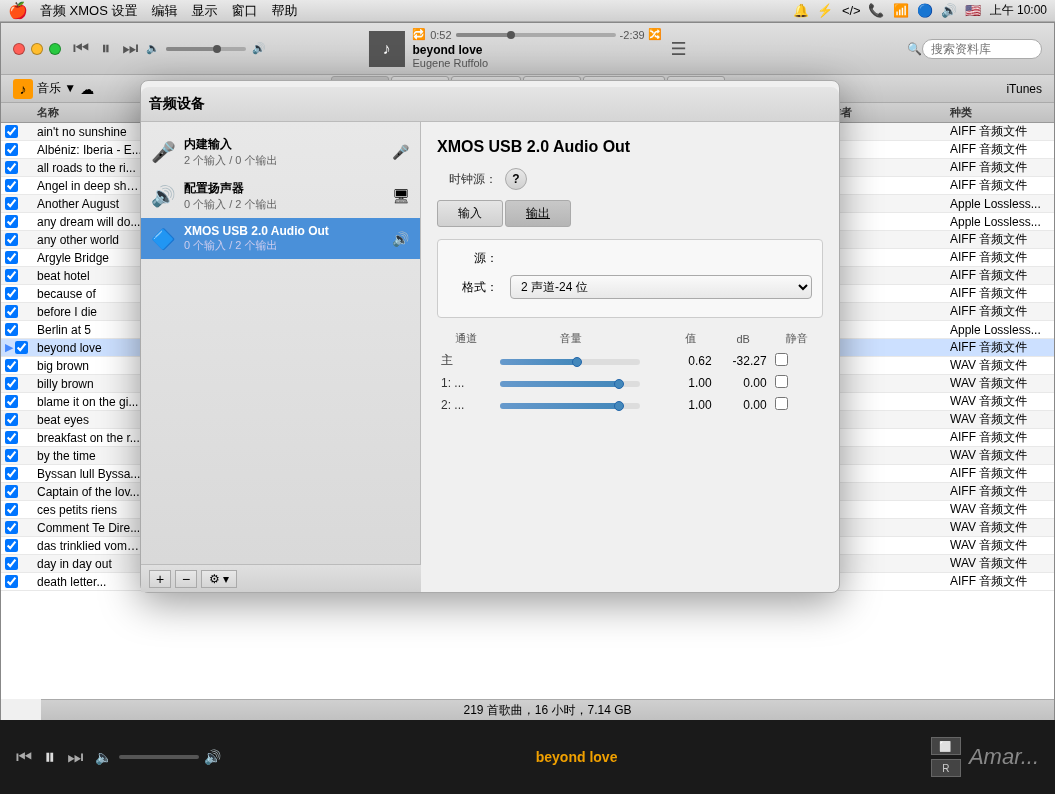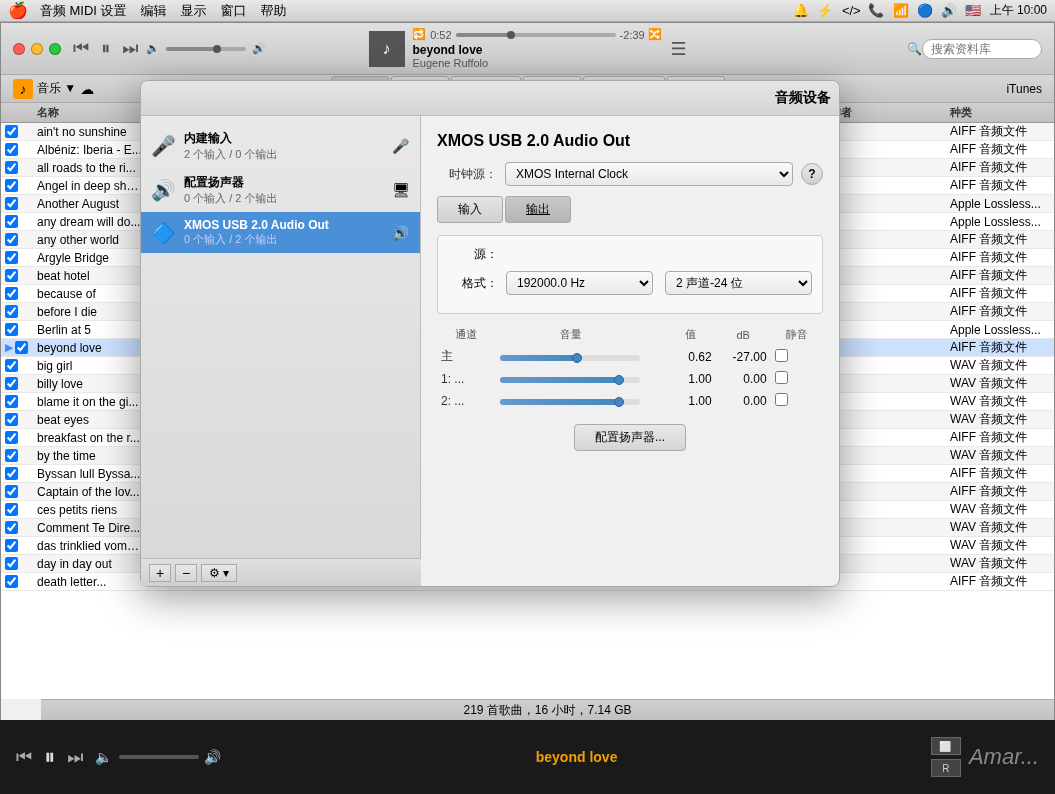--- a/index.html
+++ b/index.html
@@ -170,27 +170,28 @@
       top: 80px;
       left: 140px;
       width: 700px;
       background: #f0f0f0;
       border: 1px solid #aaa;
       border-radius: 8px;
       box-shadow: 0 10px 40px rgba(0,0,0,0.4);
       z-index: 100;
     }
     .dialog-title {
-      text-align: right;
+      text-align: left;
       font-size: 14px;
       font-weight: bold;
       padding: 8px;
       background: linear-gradient(to bottom, #e5e5e5, #d5d5d5);
       border-bottom: 1px solid #bbb;
       border-radius: 8px 8px 0 0;
+      margin-top: 6px;
     }
     .dialog-body { display: flex; height: 470px; }
 
     
     .device-list {
       width: 280px;
       background: linear-gradient(to bottom, #e8e8e8, #d8d8d8);
       border-right: 1px solid #bbb;
       padding: 8px 0;
     }
@@ -256,21 +257,21 @@
       border-radius: 4px;
       font-size: 12px;
       cursor: pointer;
     }
   </style>
 </head>
 <body>
 
 <div class="menubar">
   <span class="menubar-apple">🍎</span>
-  <span class="menubar-item">音频 MIDI 设置</span>
+  <span class="menubar-item">音频 XMOS 设置</span>
   <span class="menubar-item">编辑</span>
   <span class="menubar-item">显示</span>
   <span class="menubar-item">窗口</span>
   <span class="menubar-item">帮助</span>
   <span style="margin-left:auto; display:flex; gap:8px; align-items:center;">
     <span style="font-size:13px;">🔔</span>
     <span style="font-size:13px;">⚡</span>
     <span style="font-size:13px;">&lt;/&gt;</span>
     <span style="font-size:13px;">📞</span>
     <span style="font-size:13px;">📶</span>
@@ -565,37 +566,37 @@
       <div style="width:60px;"></div>
       <div style="width:80px;"></div>
       <div style="width:120px;"></div>
       <div style="width:100px;overflow:hidden;text-overflow:ellipsis;white-space:nowrap;">AIFF 音频文件</div>
     </div>
       <div class="song-row">
       <div style="width:28px;display:flex;align-items:center;gap:2px;">
 
         <input type="checkbox" checked="" style="margin: 0px;">
       </div>
-      <div style="flex:1;overflow:hidden;text-overflow:ellipsis;white-space:nowrap;padding-left:4px;">big girl</div>
+      <div style="flex:1;overflow:hidden;text-overflow:ellipsis;white-space:nowrap;padding-left:4px;">big brown</div>
       <div style="width:28px;"></div>
       <div style="width:60px;"></div>
       <div style="width:180px;overflow:hidden;text-overflow:ellipsis;white-space:nowrap;"></div>
       <div style="width:200px;overflow:hidden;text-overflow:ellipsis;white-space:nowrap;"></div>
       <div style="width:80px;"></div>
       <div style="width:60px;"></div>
       <div style="width:80px;"></div>
       <div style="width:120px;"></div>
       <div style="width:100px;overflow:hidden;text-overflow:ellipsis;white-space:nowrap;">WAV 音频文件</div>
     </div>
       <div class="song-row">
       <div style="width:28px;display:flex;align-items:center;gap:2px;">
 
         <input type="checkbox" checked="" style="margin: 0px;">
       </div>
-      <div style="flex:1;overflow:hidden;text-overflow:ellipsis;white-space:nowrap;padding-left:4px;">billy love</div>
+      <div style="flex:1;overflow:hidden;text-overflow:ellipsis;white-space:nowrap;padding-left:4px;">billy brown</div>
       <div style="width:28px;"></div>
       <div style="width:60px;"></div>
       <div style="width:180px;overflow:hidden;text-overflow:ellipsis;white-space:nowrap;"></div>
       <div style="width:200px;overflow:hidden;text-overflow:ellipsis;white-space:nowrap;"></div>
       <div style="width:80px;"></div>
       <div style="width:60px;"></div>
       <div style="width:80px;"></div>
       <div style="width:120px;"></div>
       <div style="width:100px;overflow:hidden;text-overflow:ellipsis;white-space:nowrap;">WAV 音频文件</div>
     </div>
@@ -816,40 +817,34 @@
         <button style="width:22px;height:18px;border:1px solid #aaa;background:linear-gradient(to bottom,#e8e8e8,#d5d5d5);cursor:pointer;font-size:14px;display:flex;align-items:center;justify-content:center;">+</button>
         <button style="width:22px;height:18px;border:1px solid #aaa;background:linear-gradient(to bottom,#e8e8e8,#d5d5d5);cursor:pointer;font-size:14px;display:flex;align-items:center;justify-content:center;">−</button>
         <button style="width:36px;height:18px;border:1px solid #aaa;background:linear-gradient(to bottom,#e8e8e8,#d5d5d5);cursor:pointer;font-size:12px;display:flex;align-items:center;justify-content:center;">⚙ ▾</button>
       </div>
     </div>
 
     <div class="device-settings">
       <div class="ds-title">XMOS USB 2.0 Audio Out</div>
       <div class="ds-row">
         <div class="ds-label">时钟源：</div>
-        <select class="ds-select">
-          <option>XMOS Internal Clock</option>
-        </select>
         <div class="ds-help">?</div>
       </div>
 
       <div class="tabs-row">
         <button class="tab-inner">输入</button>
         <button class="tab-inner active">输出</button>
       </div>
 
       <div class="ds-section">
         <div class="ds-section-row">
           <div class="ds-section-label">源：</div>
         </div>
         <div class="ds-section-row">
           <div class="ds-section-label">格式：</div>
-          <select class="ds-select" style="width:130px;">
-            <option>192000.0 Hz</option>
-          </select>
           <select class="ds-select" style="width:130px;margin-left:4px;">
             <option>2 声道-24 位</option>
           </select>
         </div>
       </div>
 
       <table class="mixer-table">
         <thead>
           <tr>
             <th>通道</th>
@@ -864,21 +859,21 @@
             <tr>
       <td class="channel-name">主</td>
       <td>
         <div class="slider-track" style="width:140px;">
           <div style="width:55%;height:6px;background:linear-gradient(to right,#6699cc,#4488bb);border-radius:3px;position:absolute;left:0;"></div>
           <div style="width:10px;height:10px;background:#4488bb;border-radius:50%;position:absolute;top:-2px;left:calc(55% - 5px);border:1px solid #2266aa;"></div>
         </div>
       </td>
       <td></td>
       <td class="val-cell">0.62</td>
-      <td class="db-cell">-27.00</td>
+      <td class="db-cell">-32.27</td>
       <td><input type="checkbox" style="margin: 0px;"></td>
     </tr>
             <tr>
       <td class="channel-name">1: ...</td>
       <td>
         <div class="slider-track" style="width:140px;">
           <div style="width:85%;height:6px;background:linear-gradient(to right,#6699cc,#4488bb);border-radius:3px;position:absolute;left:0;"></div>
           <div style="width:10px;height:10px;background:#4488bb;border-radius:50%;position:absolute;top:-2px;left:calc(85% - 5px);border:1px solid #2266aa;"></div>
         </div>
       </td>
@@ -896,23 +891,20 @@
         </div>
       </td>
       <td></td>
       <td class="val-cell">1.00</td>
       <td class="db-cell">0.00</td>
       <td><input type="checkbox" style="margin: 0px;"></td>
     </tr>
           </tbody>
       </table>
 
-      <div style="margin-top:12px;text-align:center;">
-        <button class="config-btn">配置扬声器...</button>
-      </div>
     </div>
   </div>
 </div>
 
 <div class="bottom-bar">
   <div class="bottom-controls">
     <span class="bb-btn">⏮</span>
     <span class="bb-btn bb-play">⏸</span>
     <span class="bb-btn">⏭</span>
   </div>

